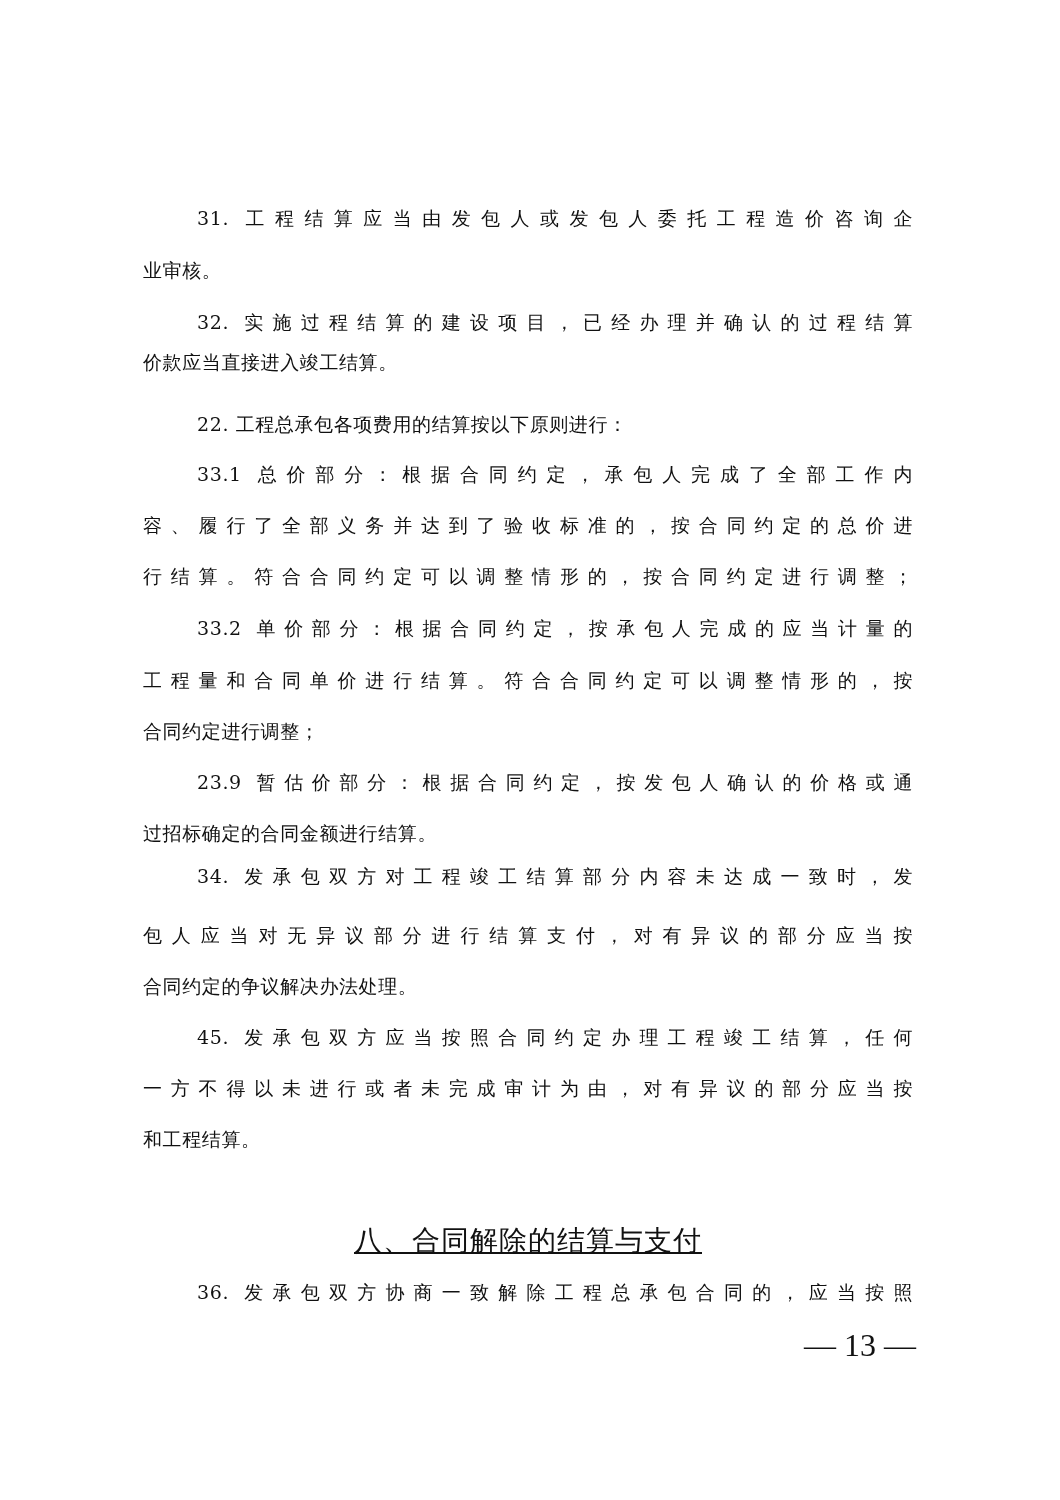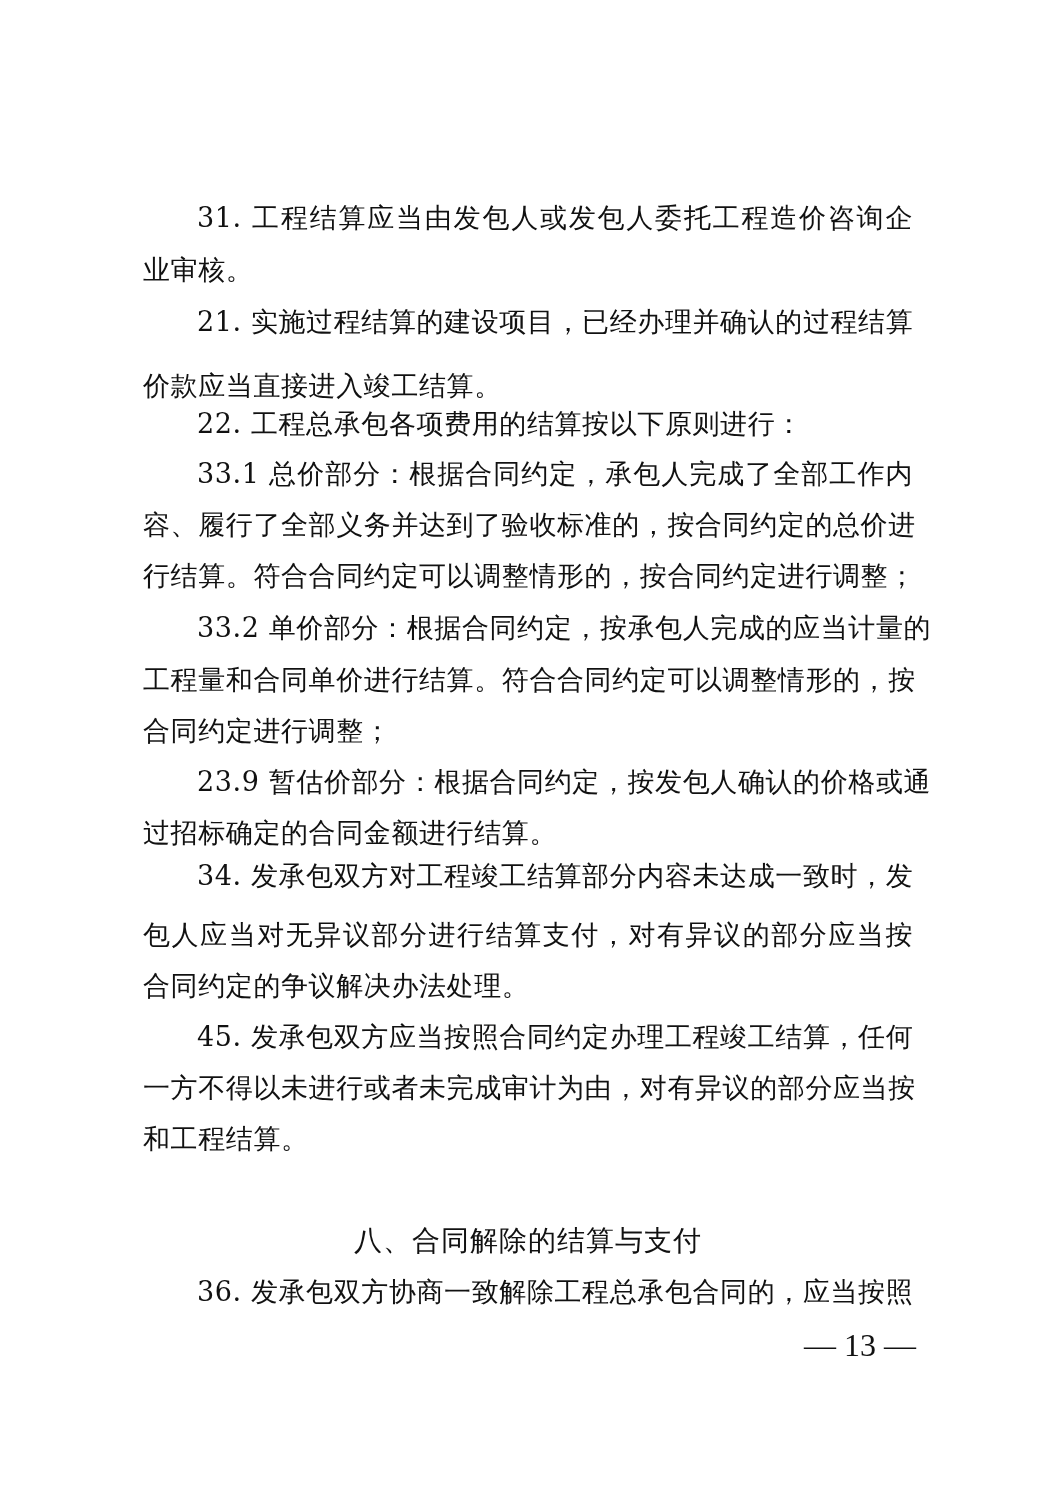--- a/index.html
+++ b/index.html
@@ -1,37 +1,37 @@
 <!DOCTYPE html>
 <html><head>
 <meta charset="utf-8">
 <style>
   html, body { margin: 0; padding: 0; background: #ffffff; }
   body { width: 1060px; height: 1500px; position: relative; overflow: hidden;
          font-family: "DejaVu Serif", "Liberation Serif", serif; color: #111; }
   .line { position: absolute; left: 143px; width: 770px; height: 40px; line-height: 40px;
-          font-size: 27px; white-space: nowrap; letter-spacing: 0.6px; }
+          font-size: 19px; white-space: nowrap; letter-spacing: 0.6px; }
   .line.indent { left: 197px; width: 716px; }
   .line.justify { text-align: justify; text-align-last: justify; }
   .heading { position: absolute; left: 143px; width: 770px; height: 44px; line-height: 44px;
              text-align: center; font-family: "DejaVu Sans", "Liberation Sans", sans-serif;
-             font-size: 28px; letter-spacing: 1px; }
+             font-size: 28px; letter-spacing: 1px; text-decoration: underline; }
   .pagenum { position: absolute; left: 800px; width: 120px; top: 1327px; height: 36px; line-height: 36px;
              font-family: "Liberation Serif", serif; font-size: 32px; text-align: center; }
 </style>
 </head>
 <body>
 
 <div>
 
   <div class="line indent justify" style="top:198px">31. 工程结算应当由发包人或发包人委托工程造价咨询企</div>
   <div class="line" style="top:250px">业审核。</div>
 
-  <div class="line indent justify" style="top:302px">21. 实施过程结算的建设项目，已经办理并确认的过程结算</div>
-  <div class="line" style="top:366px">价款应当直接进入竣工结算。</div>
+  <div class="line indent justify" style="top:302px">32. 实施过程结算的建设项目，已经办理并确认的过程结算</div>
+  <div class="line" style="top:342px">价款应当直接进入竣工结算。</div>
 
   <div class="line indent" style="top:404px">22. 工程总承包各项费用的结算按以下原则进行：</div>
 
   <div class="line indent justify" style="top:454px">33.1 总价部分：根据合同约定，承包人完成了全部工作内</div>
   <div class="line justify" style="top:505px">容、履行了全部义务并达到了验收标准的，按合同约定的总价进</div>
   <div class="line justify" style="top:556px">行结算。符合合同约定可以调整情形的，按合同约定进行调整；</div>
 
   <div class="line indent justify" style="top:608px">33.2 单价部分：根据合同约定，按承包人完成的应当计量的</div>
   <div class="line justify" style="top:660px">工程量和合同单价进行结算。符合合同约定可以调整情形的，按</div>
   <div class="line" style="top:711px">合同约定进行调整；</div>

